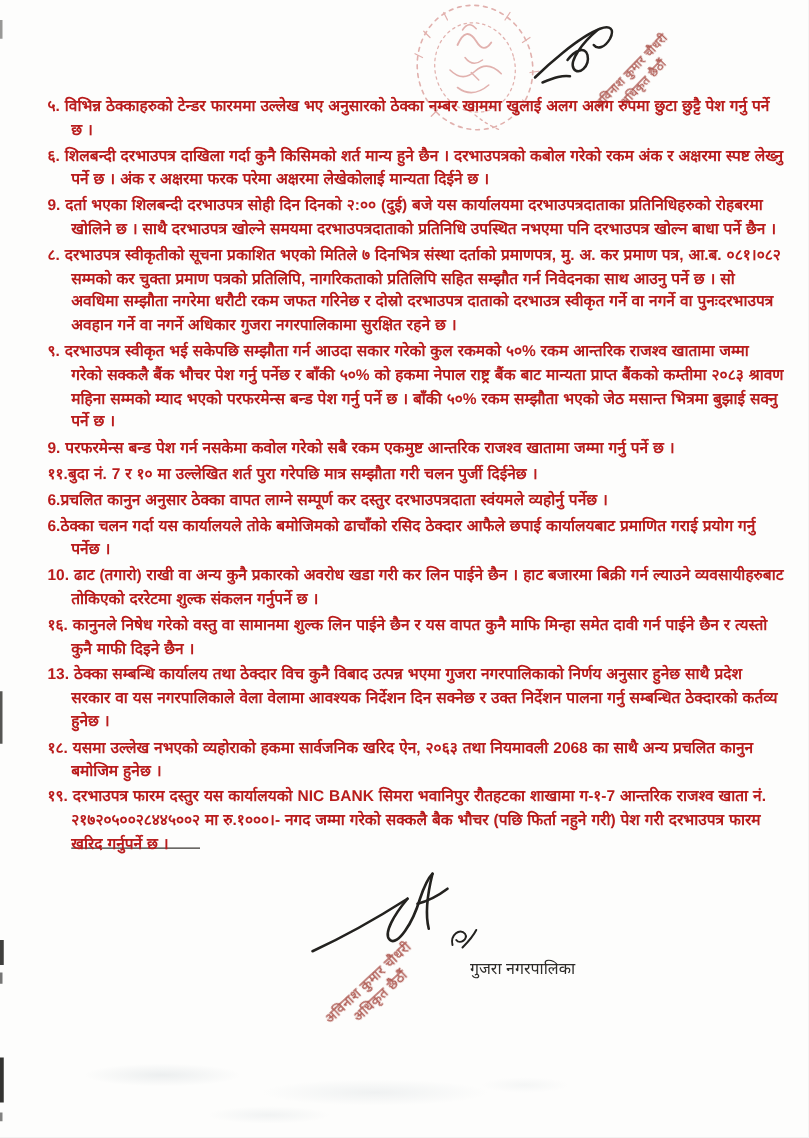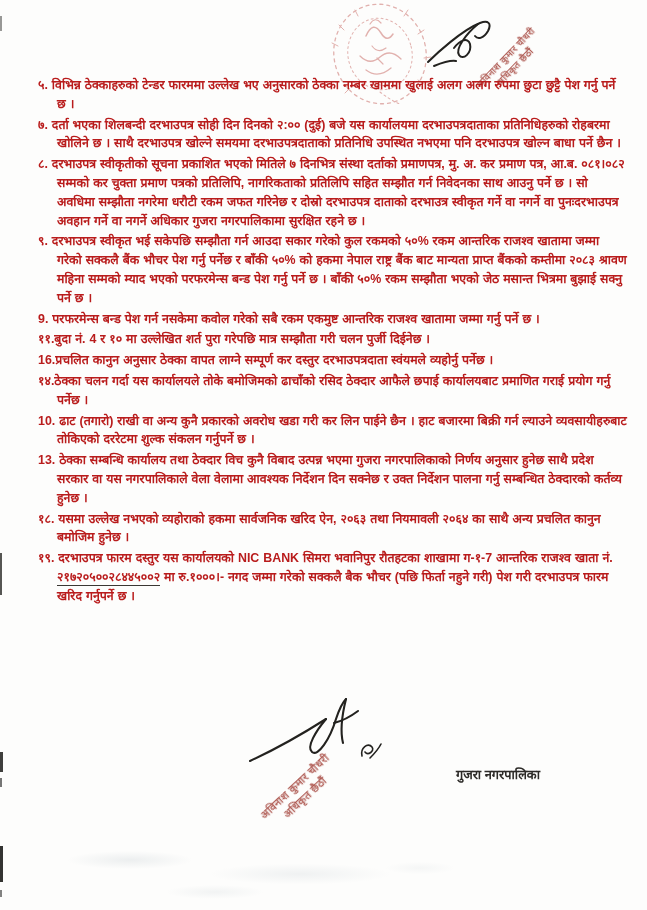--- a/index.html
+++ b/index.html
@@ -22,21 +22,21 @@
     text-indent:-19px;
     font-size:12.4px;
     line-height:18.8px;
     font-weight:600;
     color:#b91c1c;
     text-align:left;
     word-spacing:0.5px;
   }
   .account-number{
     border-bottom:1.4px solid #3a3733;
-    padding-bottom:1px;
+    padding-bottom:15px;
   }
   
   .seal{
     position:absolute;left:320px;top:0;width:120px;height:122px;
     filter:blur(.5px);
     opacity:.8;
   }
   .sig-top{position:absolute;left:420px;top:12px;width:94px;height:60px;}
   .sig-bottom{position:absolute;left:246px;top:693px;width:134px;height:76px;}
   .sig-small{position:absolute;left:356px;top:738px;width:28px;height:28px;}
@@ -55,23 +55,23 @@
   }
   .stamp-bottom{
     position:absolute;left:233px;top:777px;width:134px;
     font-size:10.8px;line-height:15px;
     transform:rotate(-43deg);
     filter:blur(.25px);
   }
   
   .office-block{
     position:absolute;left:376px;top:766px;width:164px;
-    text-align:right;
+    text-align:left;
     font-size:12.8px;line-height:17.5px;
-    font-weight:700;color:#2c2a27;
+    font-weight:400;color:#2c2a27;
   }
   
   .edge-mark{position:absolute;left:0;background:#1d1d1b;}
   .em1{top:16px;width:2px;height:15px;opacity:.45;}
   .em2{top:553px;width:2px;height:42px;opacity:.75;}
   .em3{top:752px;width:3px;height:20px;opacity:.85;}
   .em4{top:778px;width:2px;height:9px;opacity:.6;}
   .em5{top:846px;width:3px;height:36px;opacity:.9;}
   .em6{top:890px;width:2px;height:7px;opacity:.55;}
   .noise{
@@ -111,30 +111,32 @@
     </g>
   </svg>
 
   <div class="stamp-diagonal stamp-top">
     <div>अविनाश कुमार चौधरी</div>
     <div>अधिकृत छैठौं</div>
   </div>
 
   <div class="doc-body">
     <p class="clause">५. विभिन्न ठेक्काहरुको टेन्डर फारममा उल्लेख भए अनुसारको ठेक्का नम्बर खाममा खुलाई अलग अलग रुपमा छुटा छुट्टै पेश गर्नु पर्ने छ ।</p>
-    <p class="clause">७. दर्ता भएका शिलबन्दी दरभाउपत्र सोही दिन दिनको २:०० (दुई) बजे यस कार्यालयमा दरभाउपत्रदाताका प्रतिनिधिहरुको रोहबरमा खोलिने छ । साथै दरभाउपत्र खोल्ने समयमा दरभाउपत्रदाताको प्रतिनिधि उपस्थित नभएमा पनि दरभाउपत्र खोल्न बाधा पर्ने छैन ।</p>
+    <p class="clause">६. शिलबन्दी दरभाउपत्र दाखिला गर्दा कुनै किसिमको शर्त मान्य हुने छैन । दरभाउपत्रको कबोल गरेको रकम अंक र अक्षरमा स्पष्ट लेख्नु पर्ने छ । अंक र अक्षरमा फरक परेमा अक्षरमा लेखेकोलाई मान्यता दिईने छ ।</p>
+    <p class="clause">9. दर्ता भएका शिलबन्दी दरभाउपत्र सोही दिन दिनको २:०० (दुई) बजे यस कार्यालयमा दरभाउपत्रदाताका प्रतिनिधिहरुको रोहबरमा खोलिने छ । साथै दरभाउपत्र खोल्ने समयमा दरभाउपत्रदाताको प्रतिनिधि उपस्थित नभएमा पनि दरभाउपत्र खोल्न बाधा पर्ने छैन ।</p>
     <p class="clause">८. दरभाउपत्र स्वीकृतीको सूचना प्रकाशित भएको मितिले ७ दिनभित्र संस्था दर्ताको प्रमाणपत्र, मु. अ. कर प्रमाण पत्र, आ.ब. ०८१।०८२ सम्मको कर चुक्ता प्रमाण पत्रको प्रतिलिपि, नागरिकताको प्रतिलिपि सहित सम्झौत गर्न निवेदनका साथ आउनु पर्ने छ । सो अवधिमा सम्झौता नगरेमा धरौटी रकम जफत गरिनेछ र दोस्रो दरभाउपत्र दाताको दरभाउत्र स्वीकृत गर्ने वा नगर्ने वा पुनःदरभाउपत्र अवहान गर्ने वा नगर्ने अधिकार  गुजरा नगरपालिकामा सुरक्षित रहने छ ।</p>
     <p class="clause">९. दरभाउपत्र स्वीकृत भई सकेपछि सम्झौता गर्न आउदा सकार गरेको कुल रकमको ५०% रकम आन्तरिक राजश्व खातामा जम्मा गरेको सक्कलै बैंक भौचर पेश गर्नु पर्नेछ  र बाँकी ५०% को हकमा नेपाल राष्ट्र बैंक बाट मान्यता प्राप्त बैंकको कम्तीमा २०८३ श्रावण महिना सम्मको म्याद भएको परफरमेन्स बन्ड पेश गर्नु पर्ने छ ।  बाँकी ५०% रकम सम्झौता भएको जेठ मसान्त भित्रमा बुझाई सक्नु पर्ने छ ।</p>
     <p class="clause">9. परफरमेन्स बन्ड पेश गर्न नसकेमा कवोल गरेको सबै रकम एकमुष्ट आन्तरिक राजश्व खातामा जम्मा गर्नु पर्ने छ ।</p>
-    <p class="clause">११.बुदा नं. 4 र १० मा उल्लेखित शर्त पुरा गरेपछि मात्र सम्झौता गरी चलन पुर्जी दिईनेछ ।</p>
-    <p class="clause">16.प्रचलित कानुन अनुसार ठेक्का वापत लाग्ने सम्पूर्ण कर दस्तुर दरभाउपत्रदाता स्वंयमले व्यहोर्नु पर्नेछ ।</p>
-    <p class="clause">१४.ठेक्का चलन गर्दा यस कार्यालयले तोके बमोजिमको ढाचाँको रसिद ठेक्दार आफैले छपाई कार्यालयबाट प्रमाणित गराई प्रयोग गर्नु पर्नेछ ।</p>
+    <p class="clause">११.बुदा नं. 7 र १० मा उल्लेखित शर्त पुरा गरेपछि मात्र सम्झौता गरी चलन पुर्जी दिईनेछ ।</p>
+    <p class="clause">6.प्रचलित कानुन अनुसार ठेक्का वापत लाग्ने सम्पूर्ण कर दस्तुर दरभाउपत्रदाता स्वंयमले व्यहोर्नु पर्नेछ ।</p>
+    <p class="clause">6.ठेक्का चलन गर्दा यस कार्यालयले तोके बमोजिमको ढाचाँको रसिद ठेक्दार आफैले छपाई कार्यालयबाट प्रमाणित गराई प्रयोग गर्नु पर्नेछ ।</p>
     <p class="clause">10. ढाट (तगारो) राखी वा अन्य कुनै प्रकारको अवरोध खडा गरी कर लिन पाईने छैन । हाट बजारमा बिक्री गर्न ल्याउने व्यवसायीहरुबाट तोकिएको दररेटमा शुल्क संकलन गर्नुपर्ने छ ।</p>
+    <p class="clause">१६. कानुनले निषेध गरेको वस्तु वा सामानमा शुल्क लिन पाईने छैन र यस वापत कुनै माफि मिन्हा  समेत दावी गर्न पाईने छैन र त्यस्तो कुनै माफी दिइने छैन ।</p>
     <p class="clause">13. ठेक्का सम्बन्धि कार्यालय तथा ठेक्दार विच कुनै विबाद उत्पन्न भएमा गुजरा नगरपालिकाको निर्णय अनुसार हुनेछ साथै प्रदेश सरकार वा यस नगरपालिकाले वेला वेलामा आवश्यक निर्देशन दिन सक्नेछ र उक्त निर्देशन पालना गर्नु सम्बन्धित ठेक्दारको कर्तव्य हुनेछ ।</p>
-    <p class="clause">१८. यसमा उल्लेख नभएको व्यहोराको हकमा सार्वजनिक खरिद ऐन, २०६३ तथा नियमावली २०६४ का साथै अन्य प्रचलित कानुन बमोजिम हुनेछ ।</p>
+    <p class="clause">१८. यसमा उल्लेख नभएको व्यहोराको हकमा सार्वजनिक खरिद ऐन, २०६३ तथा नियमावली 2068 का साथै अन्य प्रचलित कानुन बमोजिम हुनेछ ।</p>
     <p class="clause">
       <span>१९. दरभाउपत्र फारम दस्तुर यस कार्यालयको NIC BANK सिमरा भवानिपुर रौतहटका शाखामा ग-१-7 आन्तरिक राजश्व खाता नं.</span>
       <span class="account-number">२१७२०५००२८४४५००२</span>
       <span>मा रु.१०००।- नगद जम्मा गरेको सक्कलै बैक भौचर (पछि फिर्ता नहुने गरी) पेश गरी दरभाउपत्र फारम खरिद गर्नुपर्ने छ ।</span>
     </p>
   </div>
 
   <svg class="sig-bottom" viewBox="0 0 134 76">
     <g fill="none" stroke="#23221f" stroke-width="2.1" stroke-linecap="round">
       <path d="M4 68 C 30 56, 58 40, 80 26"></path>

